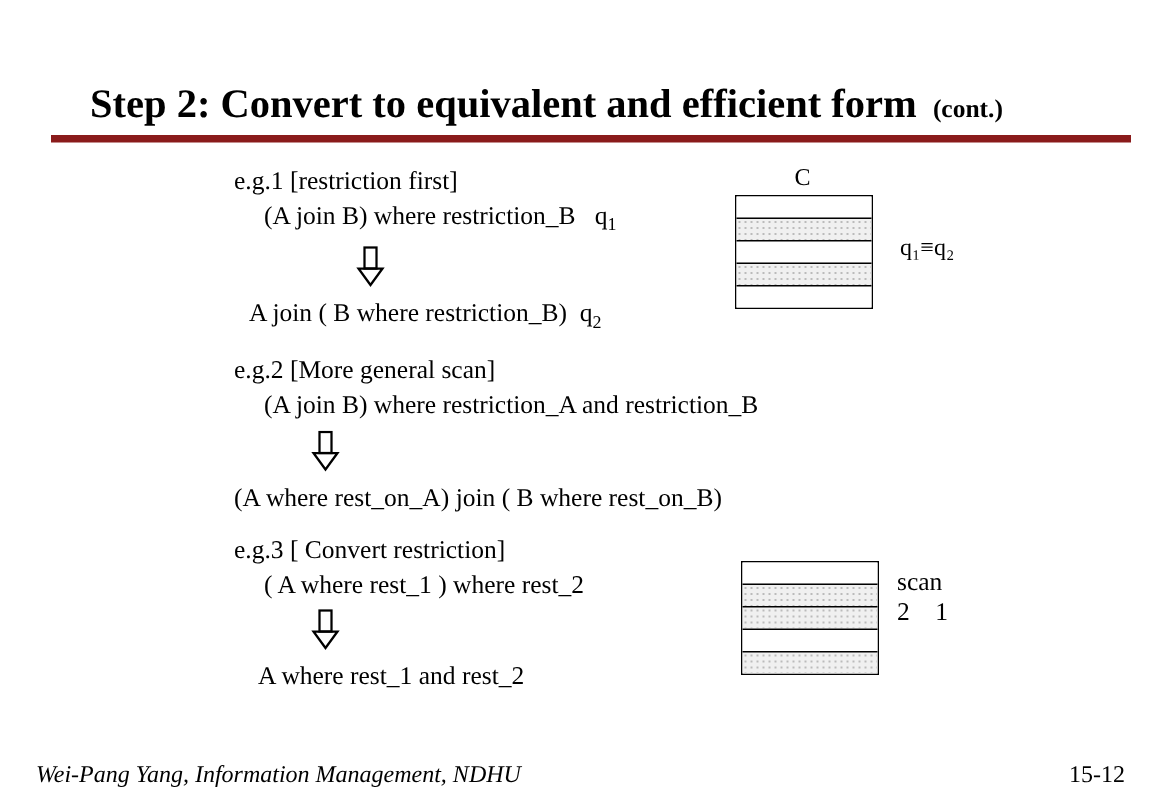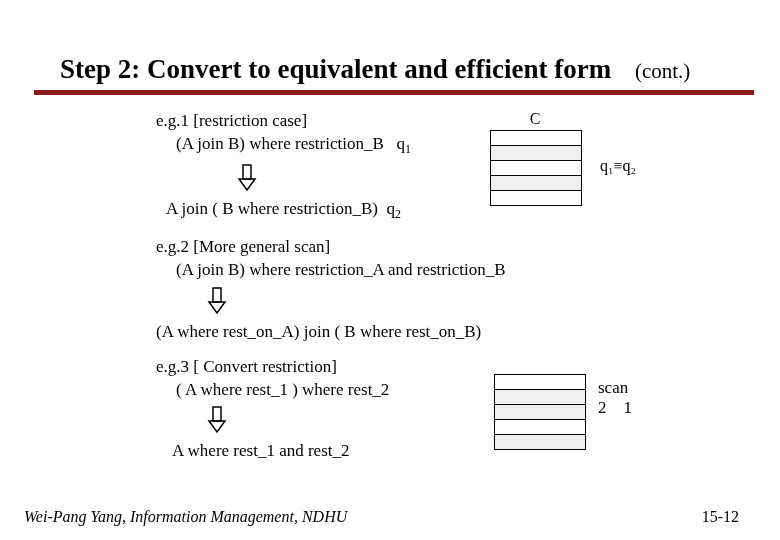--- a/index.html
+++ b/index.html
@@ -16,23 +16,23 @@
   .title-line {
     position: absolute;
     top: 54px;
     left: 60px;
     right: 40px;
     font-size: 27px;
     font-weight: bold;
     white-space: nowrap;
   }
   .cont {
-    font-weight: normal;
-    font-size: 21px;
-    margin-left: 17px;
+    font-weight: bold;
+    font-size: 17px;
+    margin-left: 4px;
   }
   .rule {
     position: absolute;
     top: 90px;
     left: 34px;
     right: 26px;
     border-top: 5px solid #8a1b1b;
   }
   .body {
     position: absolute;
@@ -100,37 +100,37 @@
   }
   .footer {
     position: absolute;
     left: 24px;
     bottom: 14px;
     font-size: 16px;
     font-style: italic;
   }
   .pagenum {
     position: absolute;
-    right: 41px;
+    right: 30px;
     bottom: 14px;
     font-size: 16px;
   }
 </style>
 </head>
 <body>
 
 <div class="title-line">
   <span>Step 2: Convert to equivalent and efficient form</span>
   <span class="cont">(cont.)</span>
 </div>
 <div class="rule"></div>
 
 <div class="body">
 
-  <div class="row">e.g.1 [restriction case]</div>
+  <div class="row">e.g.1 [restriction first]</div>
   <div class="row indent1">
     <span>(A join B)  where restriction_B</span>
     &nbsp;&nbsp;<span>q</span><span class="sub">1</span>
   </div>
   <span class="arrow">
     <svg width="22" height="28">
         <rect x="7" y="1" width="8" height="14" fill="none" stroke="#000" stroke-width="1.5"></rect>
         <polygon points="3,15 19,15 11,26" fill="none" stroke="#000" stroke-width="1.5"></polygon>
       </svg>
   </span>

